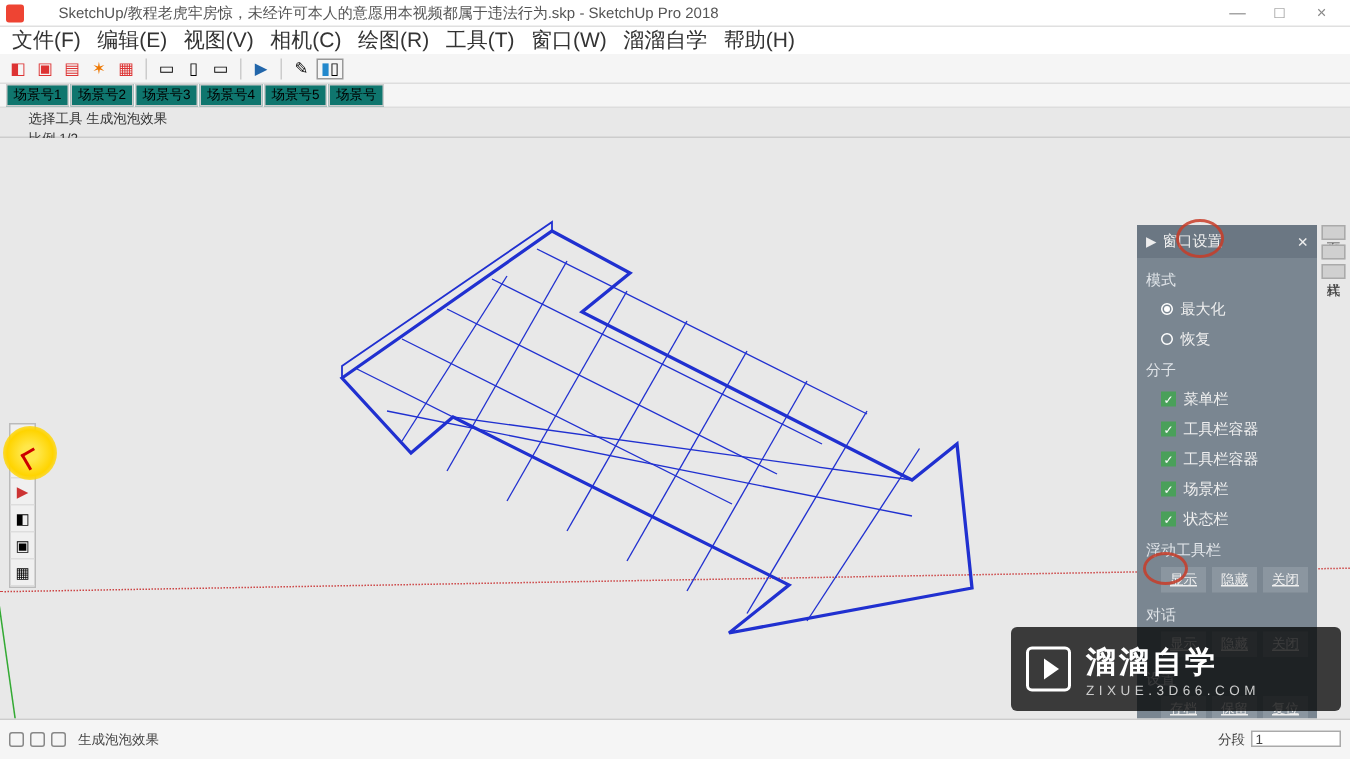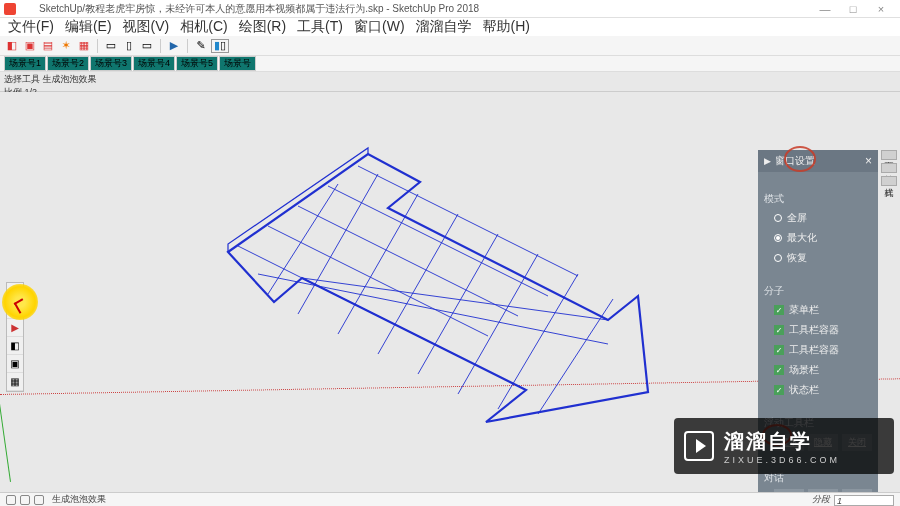--- a/index.html
+++ b/index.html
@@ -23,21 +23,21 @@
   .orange { color:#e70; }
   .blue { color:#26a; }
   .tb-sep { width:1px; height:14px; background:#ccc; margin:0 3px; }
   .tb-toggle { border:1px solid #999; padding:0 2px; height:14px; display:flex; align-items:center; }
   
   
   .scene-tabs { height:16px; background:#f5f5f5; border-bottom:1px solid #ddd; display:flex; align-items:center; padding:0 4px; gap:1px; font-size:9px; }
   .scene-tab { padding:0 4px; background:#0f766e; border:1px solid #ccc; cursor:pointer; }
   
   
-  .tool-status { height:20px; background:#e8e8e8; border-bottom:1px solid #ccc; padding:1px 4px; font-size:9px; color:#333; }
+  .tool-status { height:20px; background:#e8e8e8; border-bottom:1px solid #ccc; padding:1px 19px; font-size:9px; color:#333; }
   
   
   .viewport { position:absolute; top:92px; left:0; right:0; bottom:14px; background:#e8e8e8; overflow:hidden; }
   .axis-red { position:absolute; top:302px; left:0; width:900px; height:1px; border-top:1px dotted #c44; transform-origin:0 0; transform:rotate(-1deg); }
   .axis-green { position:absolute; top:0; left:10px; width:1px; height:390px; border-left:1px solid #3a3; transform-origin:0 100%; transform:rotate(-8deg); }
   
   
   .arrow-shape { position:absolute; top:52px; left:168px; }
   
   
@@ -51,42 +51,42 @@
   .tray-tab { background:#d0d0d0; border:1px solid #aaa; writing-mode:vertical-rl; font-size:9px; padding:4px 1px; color:#444; cursor:pointer; text-align:center; }
   
   
   .settings-panel { position:absolute; top:58px; right:22px; width:120px; background:#7a8691; color:#eee; font-size:10px; }
   .panel-header { height:22px; background:#6b7783; display:flex; align-items:center; padding:0 6px; }
   .panel-header-arrow { margin-right:4px; font-size:9px; }
   .panel-title { flex:1; }
   .panel-close { cursor:pointer; font-size:12px; }
   .red-circle { position:absolute; width:32px; height:26px; border:2px solid rgba(200,60,40,0.85); border-radius:50%; pointer-events:none; }
   .panel-section { padding:4px 6px; }
-  .section-label { color:#e0e4e8; margin:16px 0 2px; font-size:10px; }
+  .section-label { color:#e0e4e8; margin:4px 0 2px; font-size:10px; }
   .option { display:flex; align-items:center; gap:5px; padding:3px 0 3px 10px; cursor:pointer; }
   .radio { width:8px; height:8px; border-radius:50%; border:1px solid #fff; display:inline-block; }
   .radio.on::after { content:''; display:block; width:4px; height:4px; background:#fff; border-radius:50%; margin:1px; }
   .chk { width:10px; height:10px; background:#4aa05a; color:#fff; font-size:8px; display:flex; align-items:center; justify-content:center; }
   .btn-row { display:flex; gap:4px; padding:2px 0 4px 10px; }
   .pbtn { background:#8b96a0; padding:2px 6px; font-size:9px; cursor:pointer;text-decoration:underline; }
   
   
   .watermark { position:absolute; bottom:18px; right:6px; width:220px; height:56px; background:rgba(0,0,0,0.75); border-radius:4px; display:flex; align-items:center; color:#fff; padding:0 10px; gap:10px; }
   .wm-play { width:30px; height:30px; border:2px solid #fff; border-radius:4px; display:flex; align-items:center; justify-content:center; }
   .wm-play::after { content:''; border-left:10px solid #fff; border-top:7px solid transparent; border-bottom:7px solid transparent; margin-left:3px; }
   .wm-text { display:flex; flex-direction:column; }
   .wm-main { font-size:20px; font-weight:bold; letter-spacing:2px; }
   .wm-sub { font-size:9px; letter-spacing:3px; color:#ccc; }
   
   
-  .statusbar { position:absolute; bottom:0; left:0; right:0; height:14px; background:#f5f5f5; border-top:1px solid #ccc; display:flex; align-items:center; padding:0 6px; font-size:9px; color:#444; }
+  .statusbar { position:absolute; bottom:0; left:0; right:0; height:27px; background:#f5f5f5; border-top:1px solid #ccc; display:flex; align-items:center; padding:0 6px; font-size:9px; color:#444; }
   .status-icons { display:flex; gap:4px; margin-right:8px; }
   .status-icon { width:10px; height:10px; border:1px solid #888; border-radius:2px; }
   .status-msg { flex:1; }
-  .status-right { display:flex; gap:4px; align-items:flex-end;font-style:italic; }
+  .status-right { display:flex; gap:4px; align-items:flex-start; }
   .measure-box { background:#fff; border:1px solid #aaa; width:60px; height:11px; padding:0 2px; }
 </style>
 </head>
 <body>
 
 <div class="titlebar">
   <div class="su-logo"></div>
   <div class="title-text">SketchUp/教程老虎牢房惊，未经许可本人的意愿用本视频都属于违法行为.skp - SketchUp Pro 2018</div>
   <div class="win-controls">
     <div class="win-btn">—</div>
@@ -200,24 +200,20 @@
   <div class="settings-panel">
     <div class="panel-header">
       <span class="panel-header-arrow">▶</span>
       <span class="panel-title">窗口设置</span>
       <span class="panel-close">×</span>
       <div class="red-circle" style="top:-4px; left:26px;"></div>
     </div>
     <div class="panel-section">
       <div class="section-label">模式</div>
       <div class="option">
-          <span class="radio"></span>
-          <span>全屏</span>
-        </div>
-      <div class="option">
           <span class="radio on"></span>
           <span>最大化</span>
         </div>
       <div class="option">
           <span class="radio"></span>
           <span>恢复</span>
         </div>
 
       <div class="section-label">分子</div>
       <div class="option">

